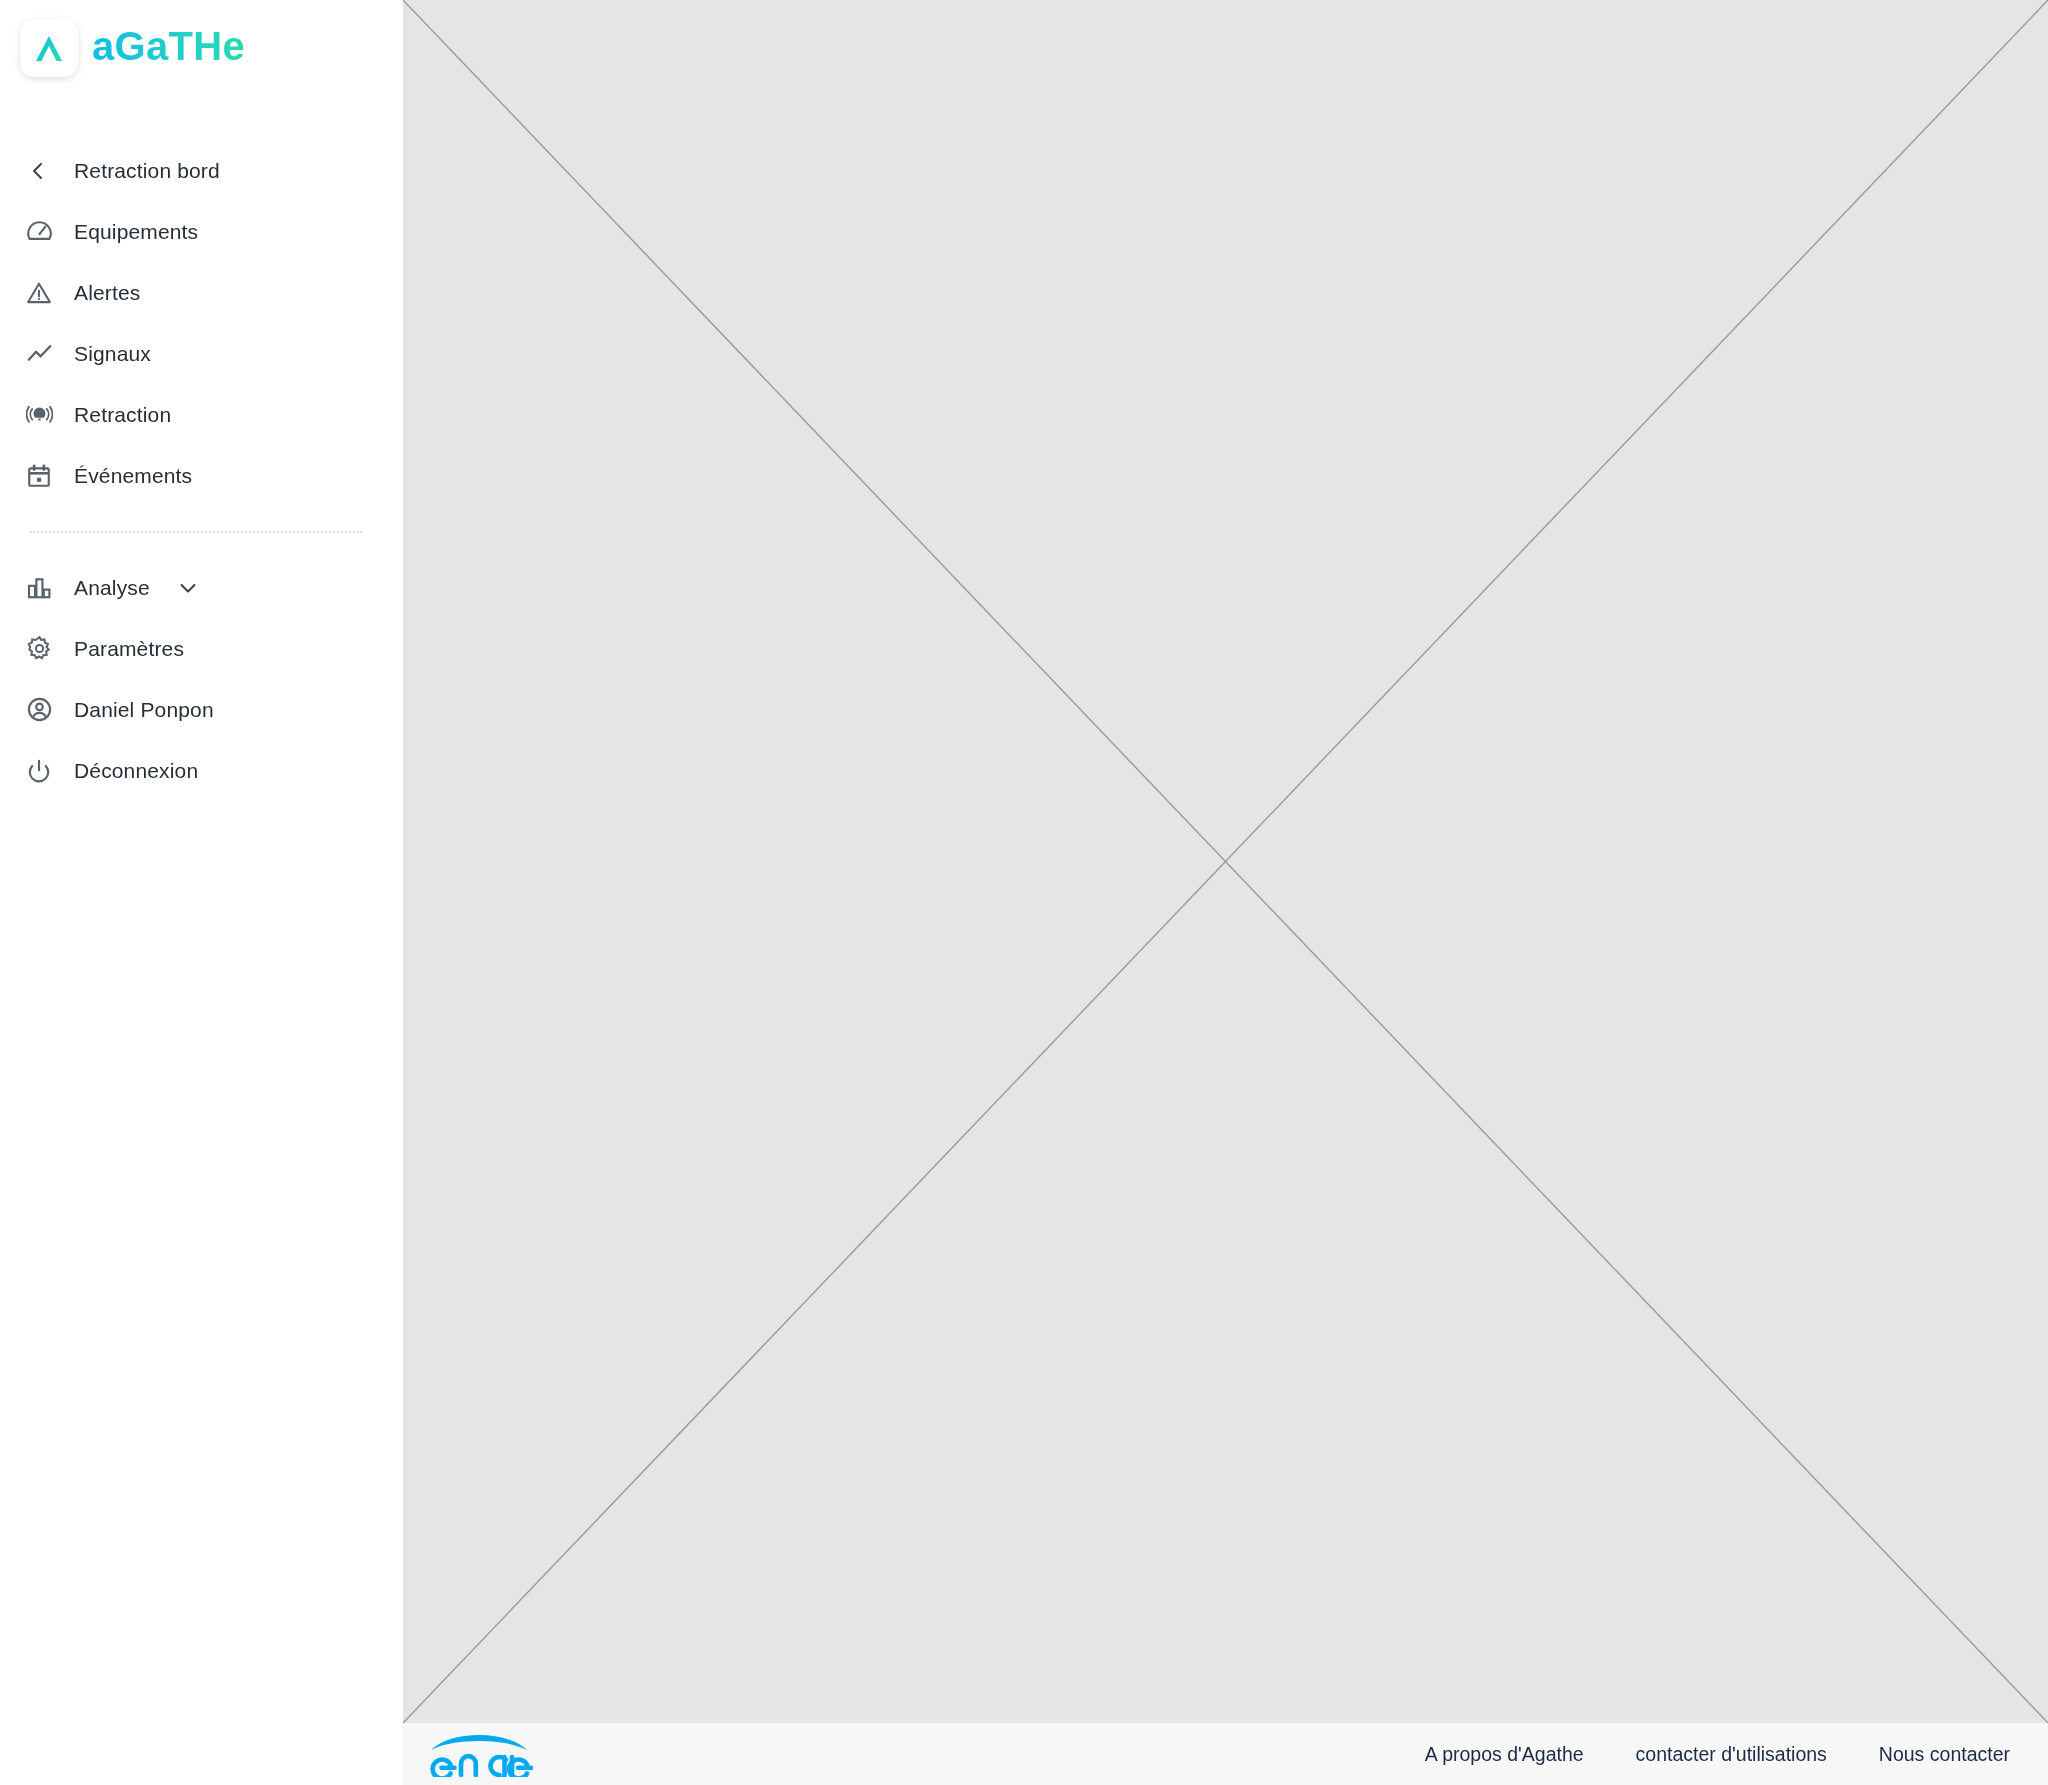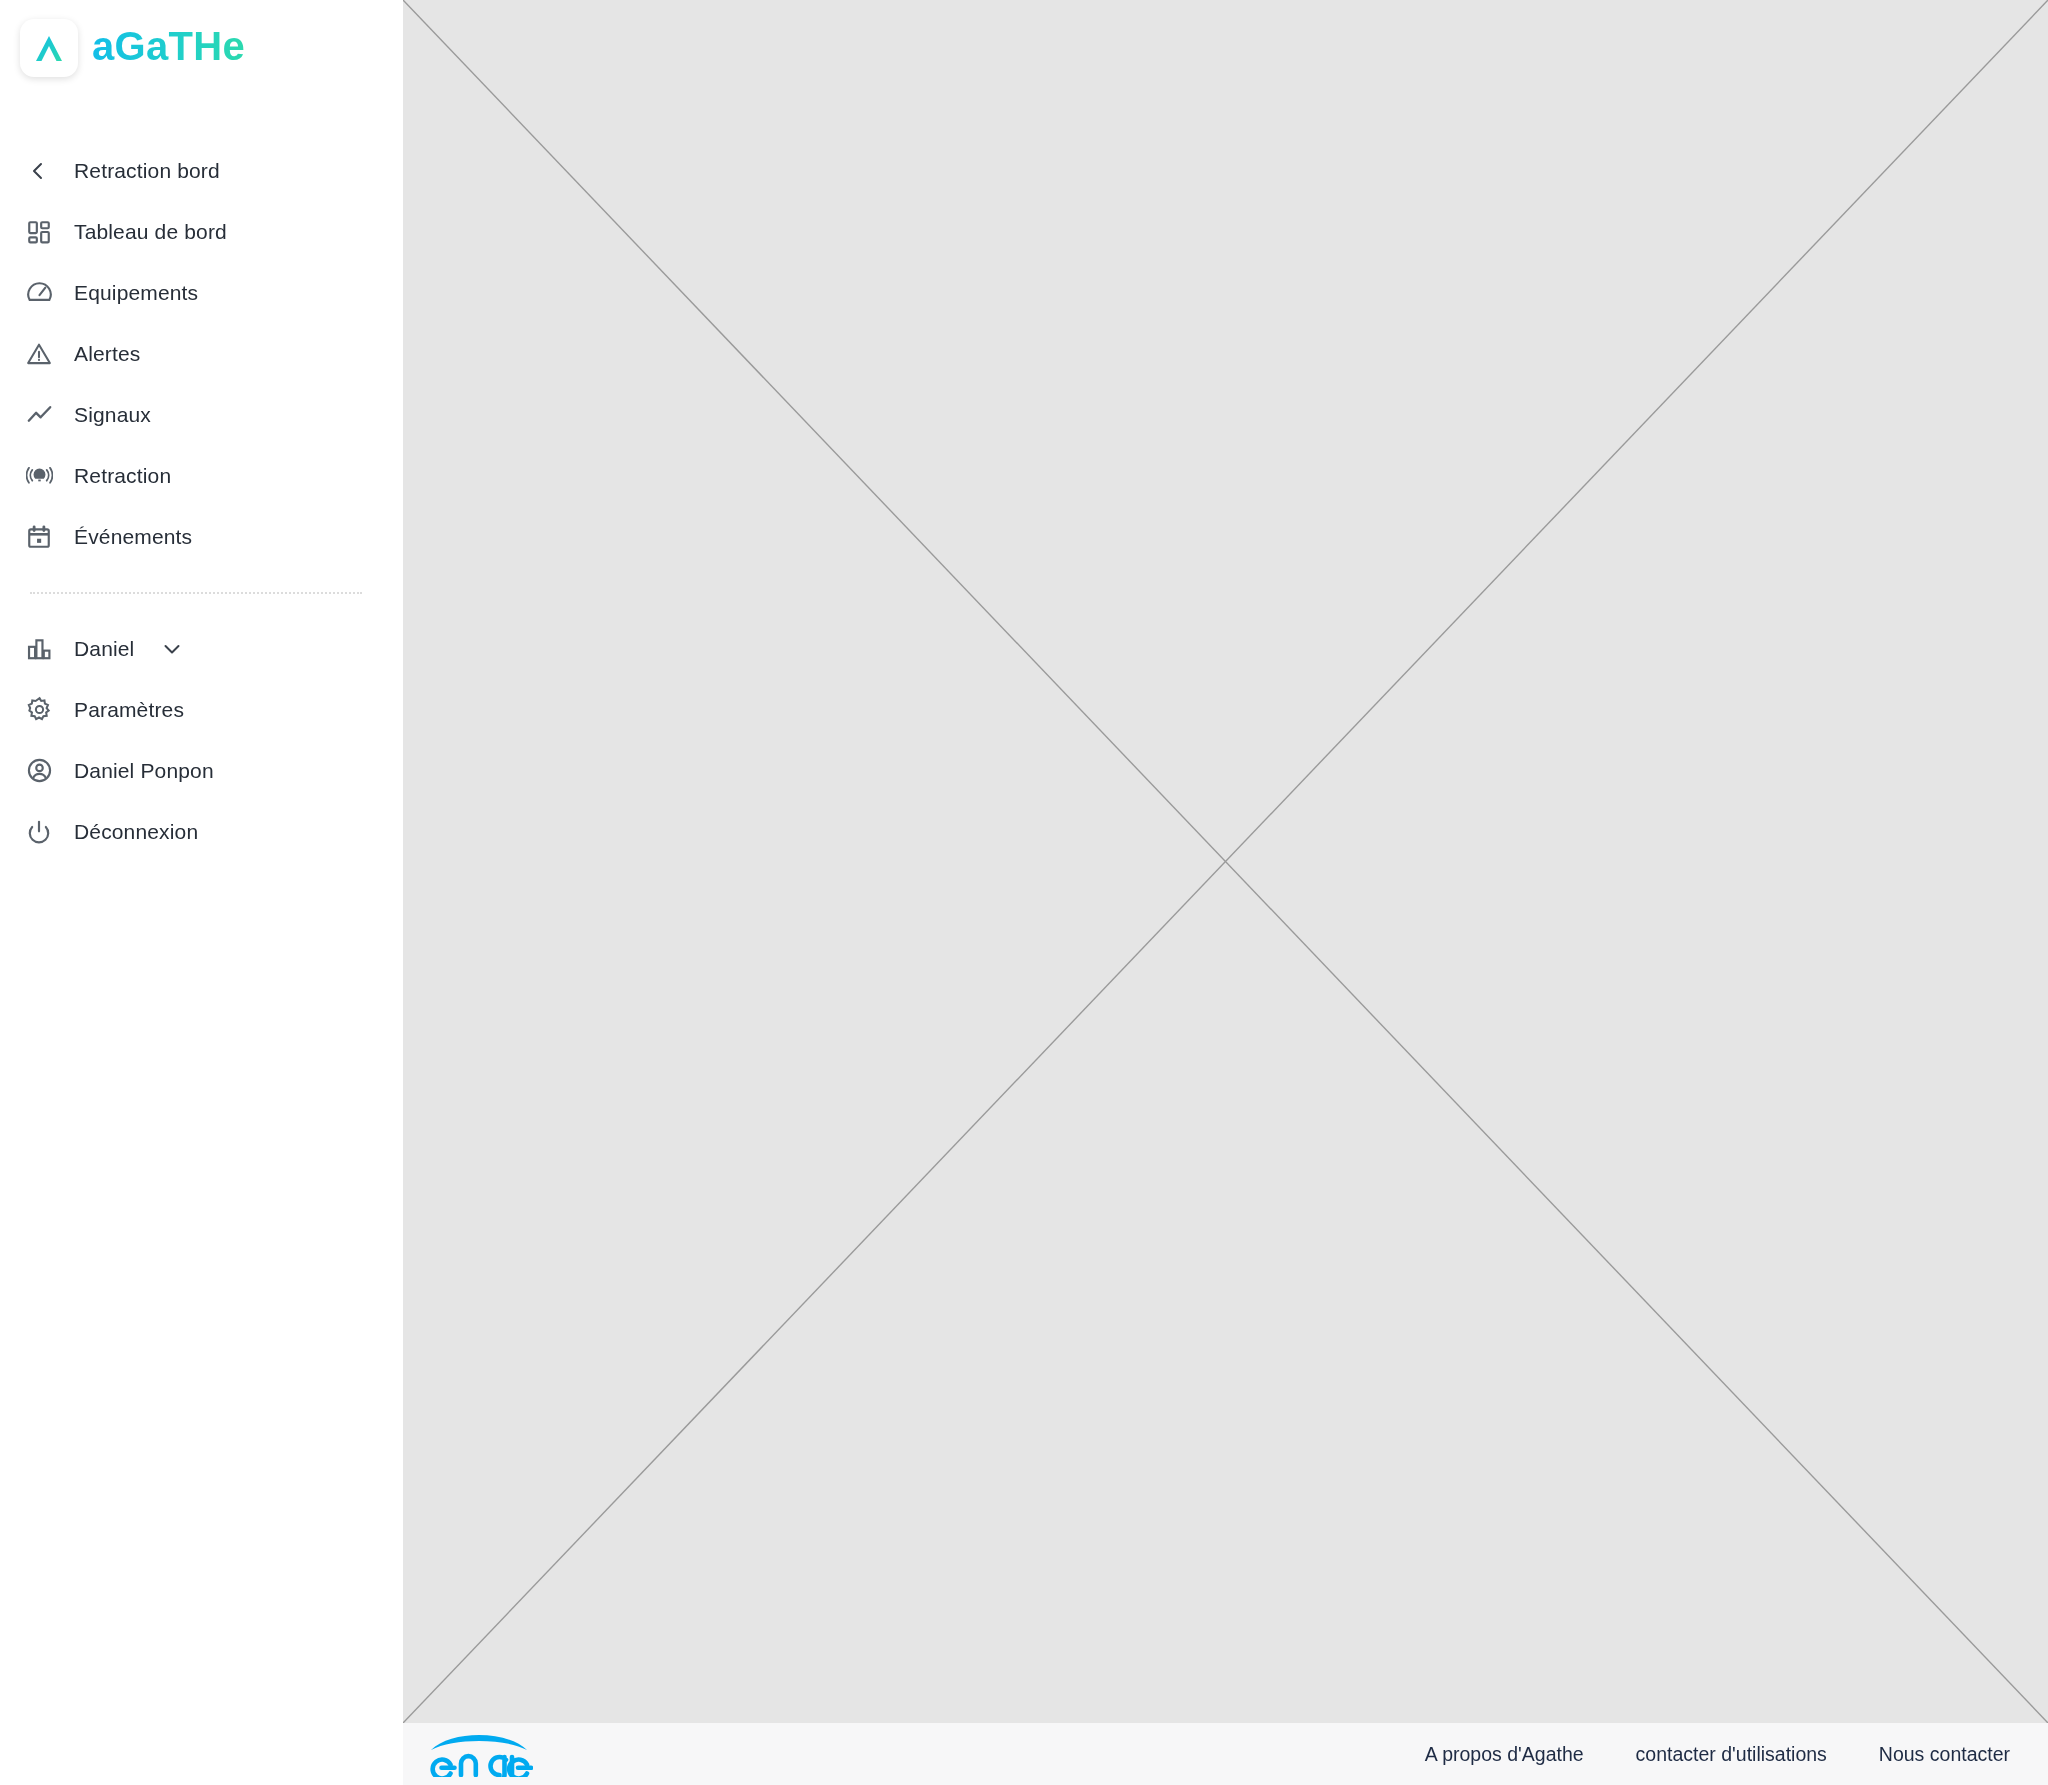--- a/index.html
+++ b/index.html
@@ -189,31 +189,20 @@
 
       <div class="nav-item">
         <span class="nav-icon">
           <svg width="24" height="24" viewBox="0 0 24 24" fill="none" stroke="#3A414B" stroke-width="2" stroke-linecap="round" stroke-linejoin="round">
             <polyline points="15 5 8 12 15 19"></polyline>
           </svg>
         </span>
         <span class="nav-label">Retraction bord</span>
       </div>
 
-      <div class="nav-item">
-        <span class="nav-icon">
-          <svg width="26" height="26" viewBox="0 0 24 24" fill="none" stroke="#5A626B" stroke-width="2">
-            <rect x="3" y="3" width="7" height="10" rx="1"></rect>
-            <rect x="14" y="3" width="7" height="5.5" rx="1"></rect>
-            <rect x="3" y="17" width="7" height="4.5" rx="1"></rect>
-            <rect x="14" y="12" width="7" height="9.5" rx="1"></rect>
-          </svg>
-        </span>
-        <span class="nav-label">Tableau de bord</span>
-      </div>
 
       <div class="nav-item">
         <span class="nav-icon">
           <svg width="27" height="27" viewBox="0 0 24 24" fill="none" stroke="#5A626B" stroke-width="1.9" stroke-linecap="round">
             <path d="M3.2 18.5a10 10 0 1 1 17.6 0z"></path>
             <line x1="12" y1="14.3" x2="17.2" y2="7.6"></line>
           </svg>
         </span>
         <span class="nav-label">Equipements</span>
       </div>
@@ -268,21 +257,21 @@
       <div class="divider"></div>
 
       <div class="nav-item">
         <span class="nav-icon">
           <svg width="26" height="26" viewBox="0 0 24 24" fill="none" stroke="#5A626B" stroke-width="2">
             <rect x="2.8" y="10" width="5.6" height="10.5"></rect>
             <rect x="9.6" y="4" width="5.6" height="16.5"></rect>
             <rect x="16.4" y="13.5" width="5.2" height="7"></rect>
           </svg>
         </span>
-        <span class="nav-label">Daniel</span>
+        <span class="nav-label">Analyse</span>
         <span class="nav-caret">
           <svg width="24" height="24" viewBox="0 0 24 24" fill="none" stroke="#3A414B" stroke-width="2" stroke-linecap="round" stroke-linejoin="round">
             <polyline points="5.5 9 12 15.5 18.5 9"></polyline>
           </svg>
         </span>
       </div>
 
       <div class="nav-item">
         <span class="nav-icon">
           <svg width="27" height="27" viewBox="0 0 24 24" fill="none" stroke="#5A626B" stroke-width="1.8">

